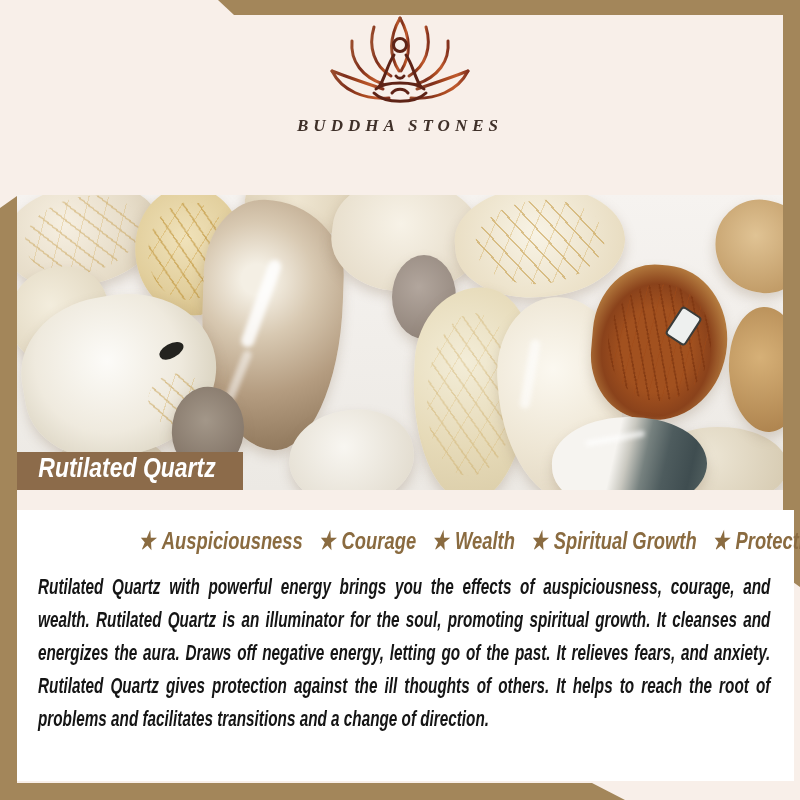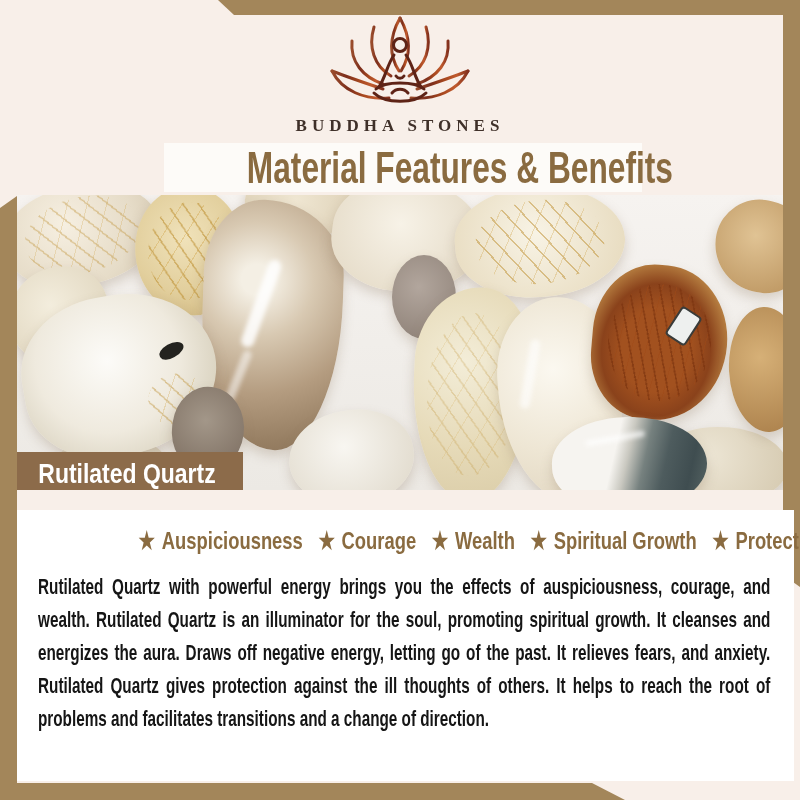--- a/index.html
+++ b/index.html
@@ -1,19 +1,20 @@
 <!DOCTYPE html>
 <html><head>
 <meta charset="utf-8">
 <style>
   html,body{margin:0;padding:0;}
   .page{
     position:relative;width:800px;height:800px;overflow:hidden;
     background:#F8EFE9;
     font-family:"Liberation Sans",sans-serif;
+    font-style:italic;
   }
   
   .bar{position:absolute;background:#A3865A;}
   .bar-top{left:0;top:0;width:800px;height:15px;
     clip-path:polygon(218px 0,800px 0,800px 15px,234px 15px);}
   .bar-right{right:0;top:0;width:17px;height:587px;
     clip-path:polygon(0 0,17px 0,17px 587px,0 575px);}
   .bar-left{left:0;top:196px;width:17px;height:604px;
     clip-path:polygon(0 12px,17px 0,17px 604px,0 604px);}
   .bar-bottom{left:0;bottom:0;width:625px;height:17px;
@@ -46,21 +47,21 @@
       repeating-linear-gradient(118deg,transparent 0 9px,rgba(205,158,62,.55) 9px 10px,transparent 10px 19px);}
   .needles.red{opacity:.8;
     background:
       repeating-linear-gradient(75deg,transparent 0 4px,rgba(122,51,15,.85) 4px 5.5px,transparent 5.5px 10px),
       repeating-linear-gradient(100deg,transparent 0 7px,rgba(160,74,24,.6) 7px 8px,transparent 8px 14px);}
   .glare{position:absolute;background:rgba(255,255,255,.85);filter:blur(2px);border-radius:8px;}
   .black-spot{position:absolute;background:#24231f;border-radius:45% 55% 50% 50%;transform:rotate(-20deg);}
   .mirror-spot{position:absolute;background:#eef0ef;border:2px solid #3a3c3a;border-radius:4px;transform:rotate(28deg);}
   .photo-label{
     position:absolute;left:0;bottom:0;height:38px;width:226px;background:#8C6B4A;
-    display:flex;align-items:flex-end;z-index:5;
+    display:flex;align-items:flex-start;z-index:5;
   }
   .photo-label span{
     color:#FFFFFF;font-weight:bold;font-size:28px;white-space:nowrap;
     padding-left:26px;display:inline-block;transform:scaleX(0.82);transform-origin:0 50%;
   }
   
   .content{
     position:absolute;left:17px;top:510px;width:777px;height:271px;background:#FFFFFF;
   }
   .benefits{margin-top:16px;text-align:center;white-space:nowrap;}
@@ -116,23 +117,20 @@
         <path d="M81,41 C88,51 89,62 96,73"></path>
         <path d="M51,75 C60,67 90,67 99,75"></path>
         <path d="M49,79 C60,90 90,90 101,79"></path>
         <path d="M67,79 C71,74 79,74 83,79"></path>
         <path d="M71,62 C73,65 77,65 79,62"></path>
       </g>
     </svg>
   </div>
   <div class="brand-name">BUDDHA STONES</div>
 
-  <div class="title-band">
-    <h1>Material Features &amp; Benefits</h1>
-  </div>
 
   <div class="photo">
 
     <div class="stone" style="left:228px;top:-22px;width:112px;height:62px;border-radius:48% 52% 55% 45%;transform:rotate(10deg);background:radial-gradient(circle at 45% 45%,#efe6d2,#dccfb4);"></div>
     <div class="stone" style="left:35px;top:242px;width:115px;height:62px;border-radius:50% 50% 45% 55%;transform:rotate(-3deg);background:radial-gradient(circle at 45% 40%,#e9e3d4,#d2c9b4);"></div>
     <div class="stone" style="left:640px;top:232px;width:130px;height:75px;border-radius:52% 48% 50% 50%;transform:rotate(4deg);background:radial-gradient(circle at 40% 40%,#ece5d4,#d4c8ae);"></div>
 
     <div class="stone" style="left:-12px;top:-10px;width:155px;height:100px;border-radius:45% 55% 50% 50%;transform:rotate(-14deg);background:radial-gradient(circle at 40% 35%,#f6efe1,#e6dcc8 60%,#d3c6ae);">
       <div class="needles" style="opacity:.45"></div>
     </div>

